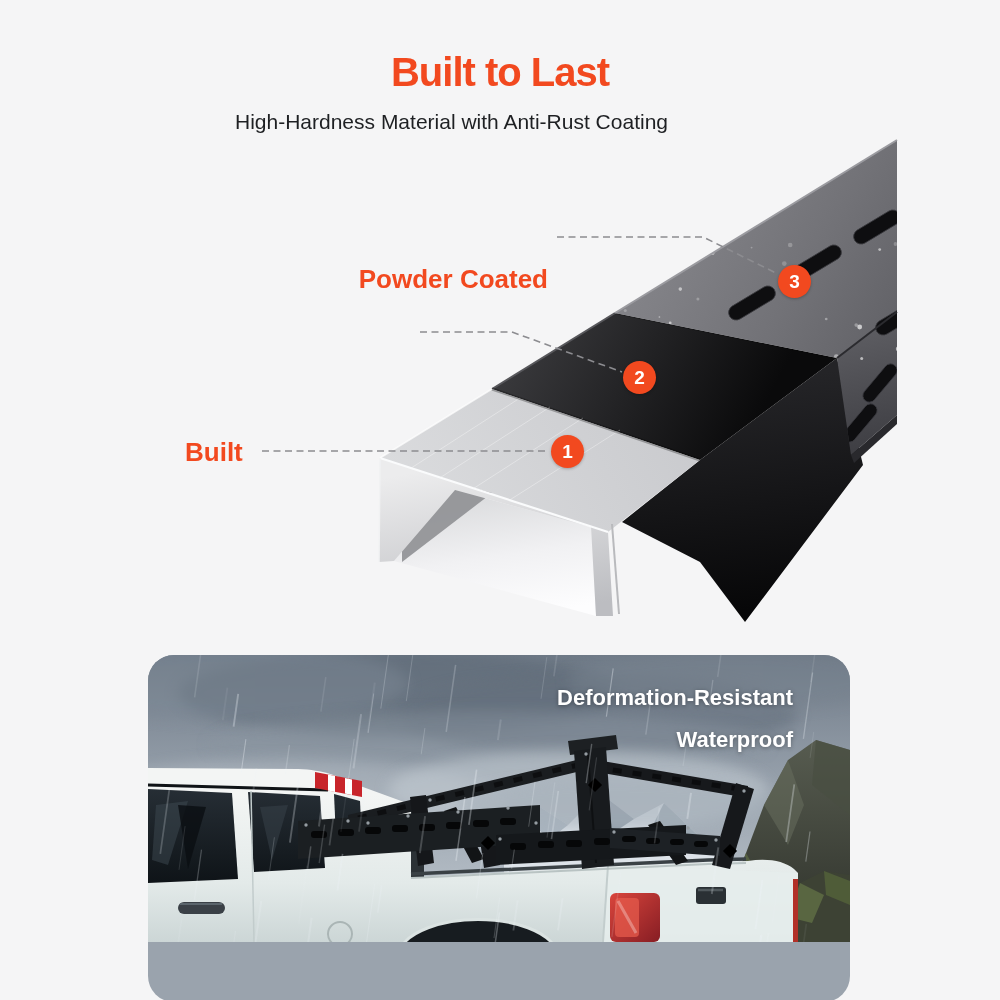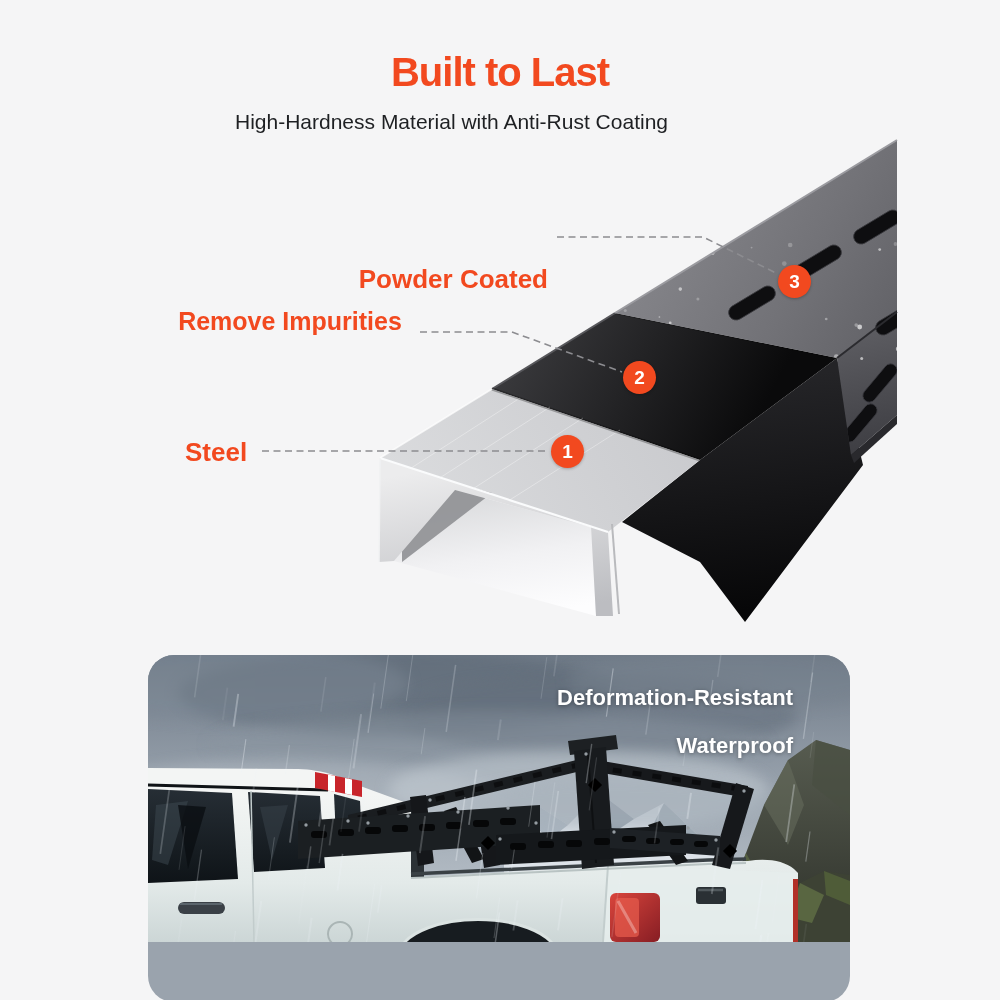--- a/index.html
+++ b/index.html
@@ -20,21 +20,21 @@
          justify-content:center;z-index:4;box-shadow:0 1px 3px rgba(0,0,0,.25);}
   #badge-1{left:551px;top:435px;}
   #badge-2{left:623px;top:361px;}
   #badge-3{left:778px;top:265px;}
   .photo{position:absolute;left:148px;top:655px;width:702px;height:347px;border-radius:26px;
          overflow:hidden;background:#9aa3ad;z-index:2;}
   .photo svg{position:absolute;left:0;top:0;}
   .photo-label{position:absolute;right:57px;color:var(--photoText);font-weight:bold;
                font-size:22px;white-space:nowrap;text-shadow:0 1px 4px rgba(0,0,0,.35);z-index:3;}
   #photo-label-1{top:30px;}
-  #photo-label-2{top:78px;}
+  #photo-label-2{top:72px;}
 </style>
 </head>
 <body>
 
 <div class="canvas">
 
   <svg id="diagram" width="1000" height="660" viewBox="0 0 1000 660">
     <defs>
       <linearGradient id="steelTopG" x1="380" y1="520" x2="760" y2="300" gradientUnits="userSpaceOnUse">
         <stop offset="0" stop-color="#dcdddf"></stop>
@@ -183,24 +183,23 @@
     </g>
   </svg>
 
   <h1 class="title">Built to Last</h1>
   <div class="subtitle">High-Hardness Material with Anti-Rust Coating</div>
 
   <div class="callout" id="callout-powder">
     <span>Powder Coated</span>
   </div>
   <div class="callout" id="callout-pre">
-    <div>Remove Impurities</div>
   </div>
   <div class="callout" id="callout-steel">
-    <span>Steel</span>
+    <span>Built</span>
   </div>
 
   <div class="badge" id="badge-3">
     <span>3</span>
   </div>
   <div class="badge" id="badge-2">
     <span>2</span>
   </div>
   <div class="badge" id="badge-1">
     <span>1</span>

